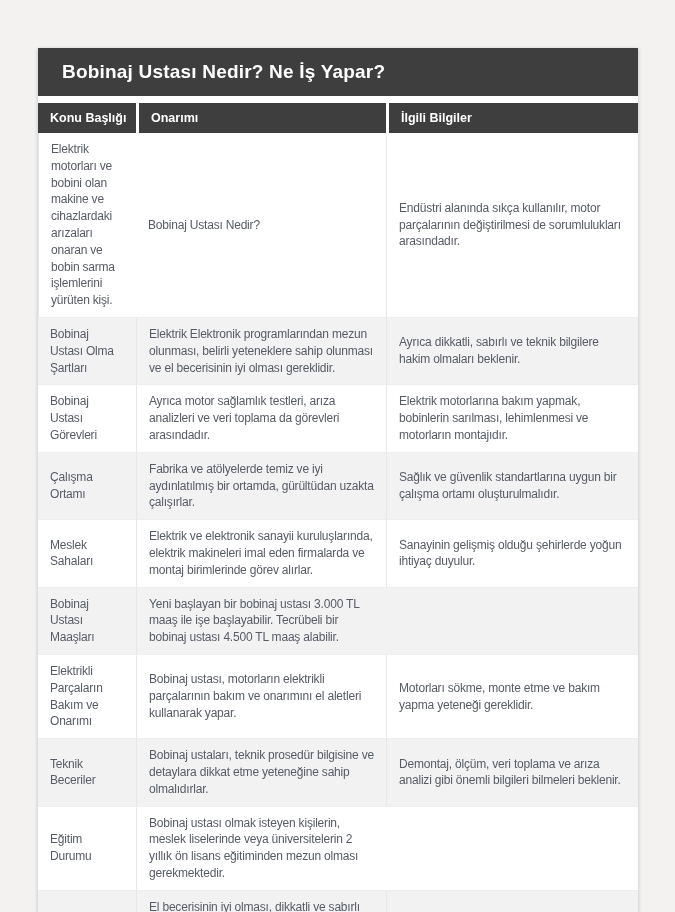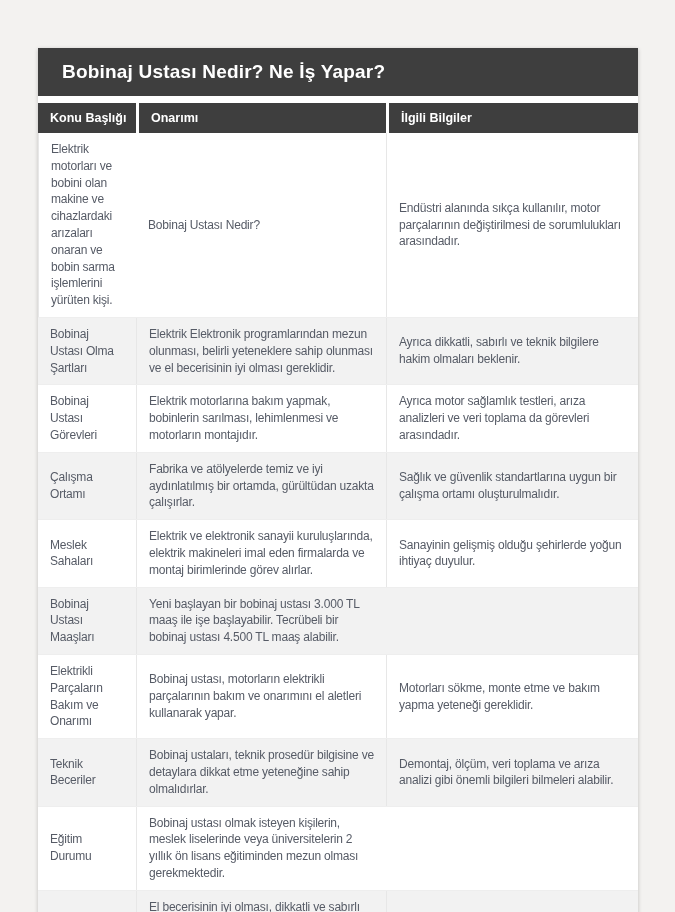--- a/index.html
+++ b/index.html
@@ -106,22 +106,22 @@
   </div>
 
   <div class="trow">
     <div class="td col1">Bobinaj Ustası Olma Şartları</div>
     <div class="td col2">Elektrik Elektronik programlarından mezun olunması, belirli yeteneklere sahip olunması ve el becerisinin iyi olması gereklidir.</div>
     <div class="td col3">Ayrıca dikkatli, sabırlı ve teknik bilgilere hakim olmaları beklenir.</div>
   </div>
 
   <div class="trow">
     <div class="td col1">Bobinaj Ustası Görevleri</div>
+    <div class="td col3">Ayrıca motor sağlamlık testleri, arıza analizleri ve veri toplama da görevleri arasındadır.</div>
     <div class="td col2">Elektrik motorlarına bakım yapmak, bobinlerin sarılması, lehimlenmesi ve motorların montajıdır.</div>
-    <div class="td col3">Ayrıca motor sağlamlık testleri, arıza analizleri ve veri toplama da görevleri arasındadır.</div>
   </div>
 
   <div class="trow">
     <div class="td col1">Çalışma Ortamı</div>
     <div class="td col2">Fabrika ve atölyelerde temiz ve iyi aydınlatılmış bir ortamda, gürültüdan uzakta çalışırlar.</div>
     <div class="td col3">Sağlık ve güvenlik standartlarına uygun bir çalışma ortamı oluşturulmalıdır.</div>
   </div>
 
   <div class="trow">
     <div class="td col1">Meslek Sahaları</div>
@@ -136,21 +136,21 @@
 
   <div class="trow">
     <div class="td col1">Elektrikli Parçaların Bakım ve Onarımı</div>
     <div class="td col2">Bobinaj ustası, motorların elektrikli parçalarının bakım ve onarımını el aletleri kullanarak yapar.</div>
     <div class="td col3">Motorları sökme, monte etme ve bakım yapma yeteneği gereklidir.</div>
   </div>
 
   <div class="trow">
     <div class="td col1">Teknik Beceriler</div>
     <div class="td col2">Bobinaj ustaları, teknik prosedür bilgisine ve detaylara dikkat etme yeteneğine sahip olmalıdırlar.</div>
-    <div class="td col3">Demontaj, ölçüm, veri toplama ve arıza analizi gibi önemli bilgileri bilmeleri alabilir.</div>
+    <div class="td col3">Demontaj, ölçüm, veri toplama ve arıza analizi gibi önemli bilgileri bilmeleri beklenir.</div>
   </div>
 
   <div class="trow">
     <div class="td col1">Eğitim Durumu</div>
     <div class="td col2">Bobinaj ustası olmak isteyen kişilerin, meslek liselerinde veya üniversitelerin 2 yıllık ön lisans eğitiminden mezun olması gerekmektedir.</div>
   </div>
 
   <div class="trow">
     <div class="td col1">Yetenekler</div>
     <div class="td col2">El becerisinin iyi olması, dikkatli ve sabırlı olmak, teknik bilgileri başkalarıyla paylaşabilecek şekilde iletişim kabiliyeti göstermelidir.</div>

